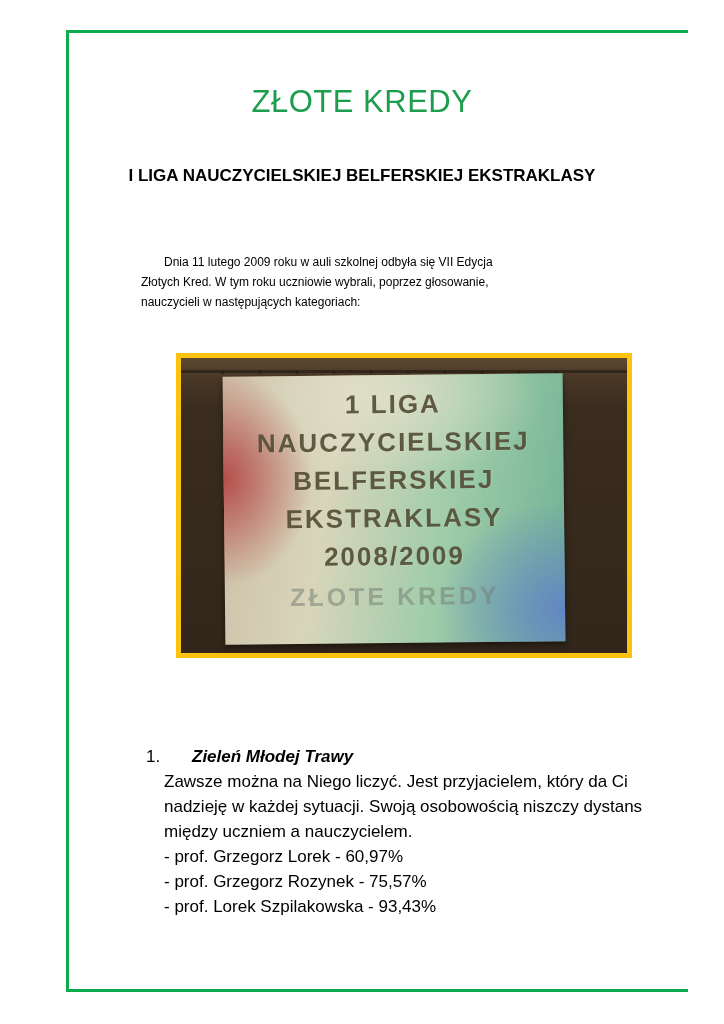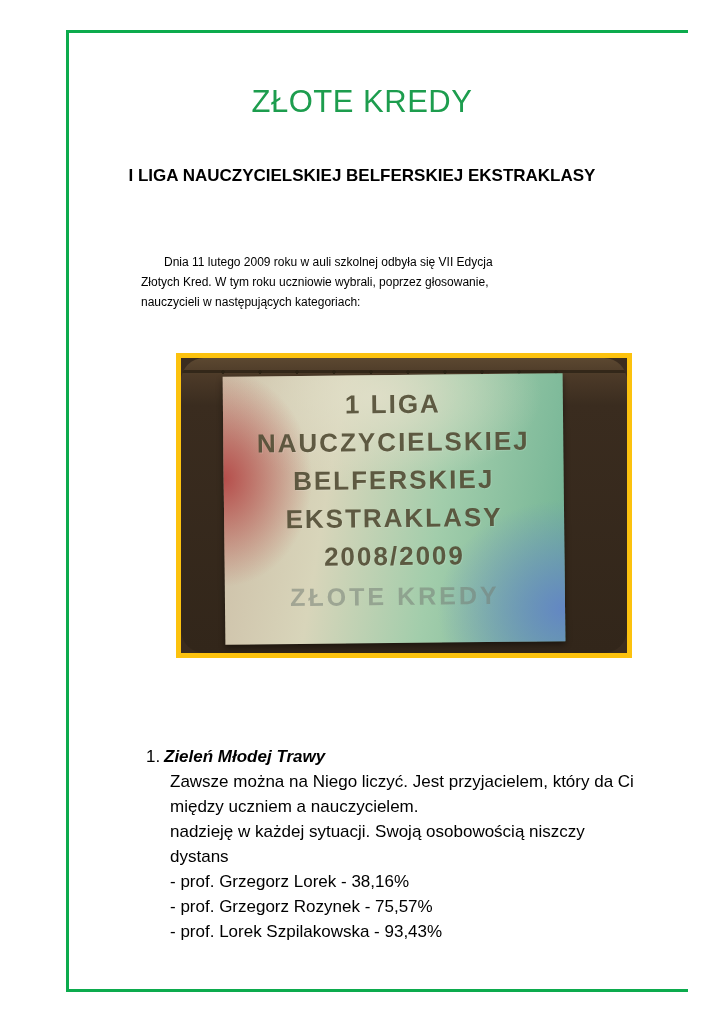--- a/index.html
+++ b/index.html
@@ -62,21 +62,20 @@
     left: 140px; top: 353px;
     width: 456px; height: 305px;
     border: 5px solid #fcc20e;
     background: #3a2c1f;
   }
   .scene {
     position: absolute;
     inset: 0;
     overflow: hidden;
     background: linear-gradient(to bottom, #5c4831 0%, #4c3a28 6%, #3a2c1f 16%, #32261a 100%);
-    border-radius: 23px;
   }
   .rod {
     position: absolute;
     top: 12px; left: 0; right: 0;
     height: 3px;
     background: #271e12;
     opacity: 0.7;
   }
   .hooks {
     position: absolute;
@@ -128,22 +127,22 @@
   .award {
     position: absolute;
     left: 110px;
     top: 744px;
     width: 500px;
     font-size: 17px;
     line-height: 25px;
   }
   .award-title-row { white-space: nowrap; }
   .award-num { display: inline-block; width: 18px; }
-  .award-title { font-weight: 700; font-style: italic; }
-  .award-body { margin-left: 24px; }
+  .award-title { font-weight: 700; font-style: italic; margin-left: 28px; }
+  .award-body { margin-left: 18px; }
   .b { font-weight: 400; }
 </style>
 </head>
 <body>
 
 <div class="canvas">
 
   <div class="page-border"></div>
 
   <h1 class="doc-title">ZŁOTE KREDY</h1>
@@ -172,21 +171,21 @@
       </div>
     </div>
   </figure>
 
   <div class="award">
     <div class="award-title-row">
       <span class="award-num">1.</span><span class="award-title">Zieleń Młodej Trawy</span>
     </div>
     <div class="award-body">
       <div>Zawsze można na Niego liczyć. Jest przyjacielem, który da Ci</div>
+      <div>nadzieję w każdej sytuacji. Swoją osobowością niszczy dystans</div>
       <div>między uczniem a nauczycielem.</div>
-      <div>nadzieję w każdej sytuacji. Swoją osobowością niszczy dystans</div>
-      <div><span>- prof. </span><span class="b">Grzegorz Lorek</span><span> - </span><span class="b">38,16%</span></div>
+      <div><span>- prof. </span><span class="b">Grzegorz Lorek</span><span> - </span><span class="b">60,97%</span></div>
       <div><span>- prof. </span><span>Grzegorz Rozynek</span><span> - </span><span>75,57%</span></div>
       <div><span>- prof. </span><span>Lorek Szpilakowska</span><span> - </span><span>93,43%</span></div>
     </div>
   </div>
 
 </div>
 
 </body></html>

